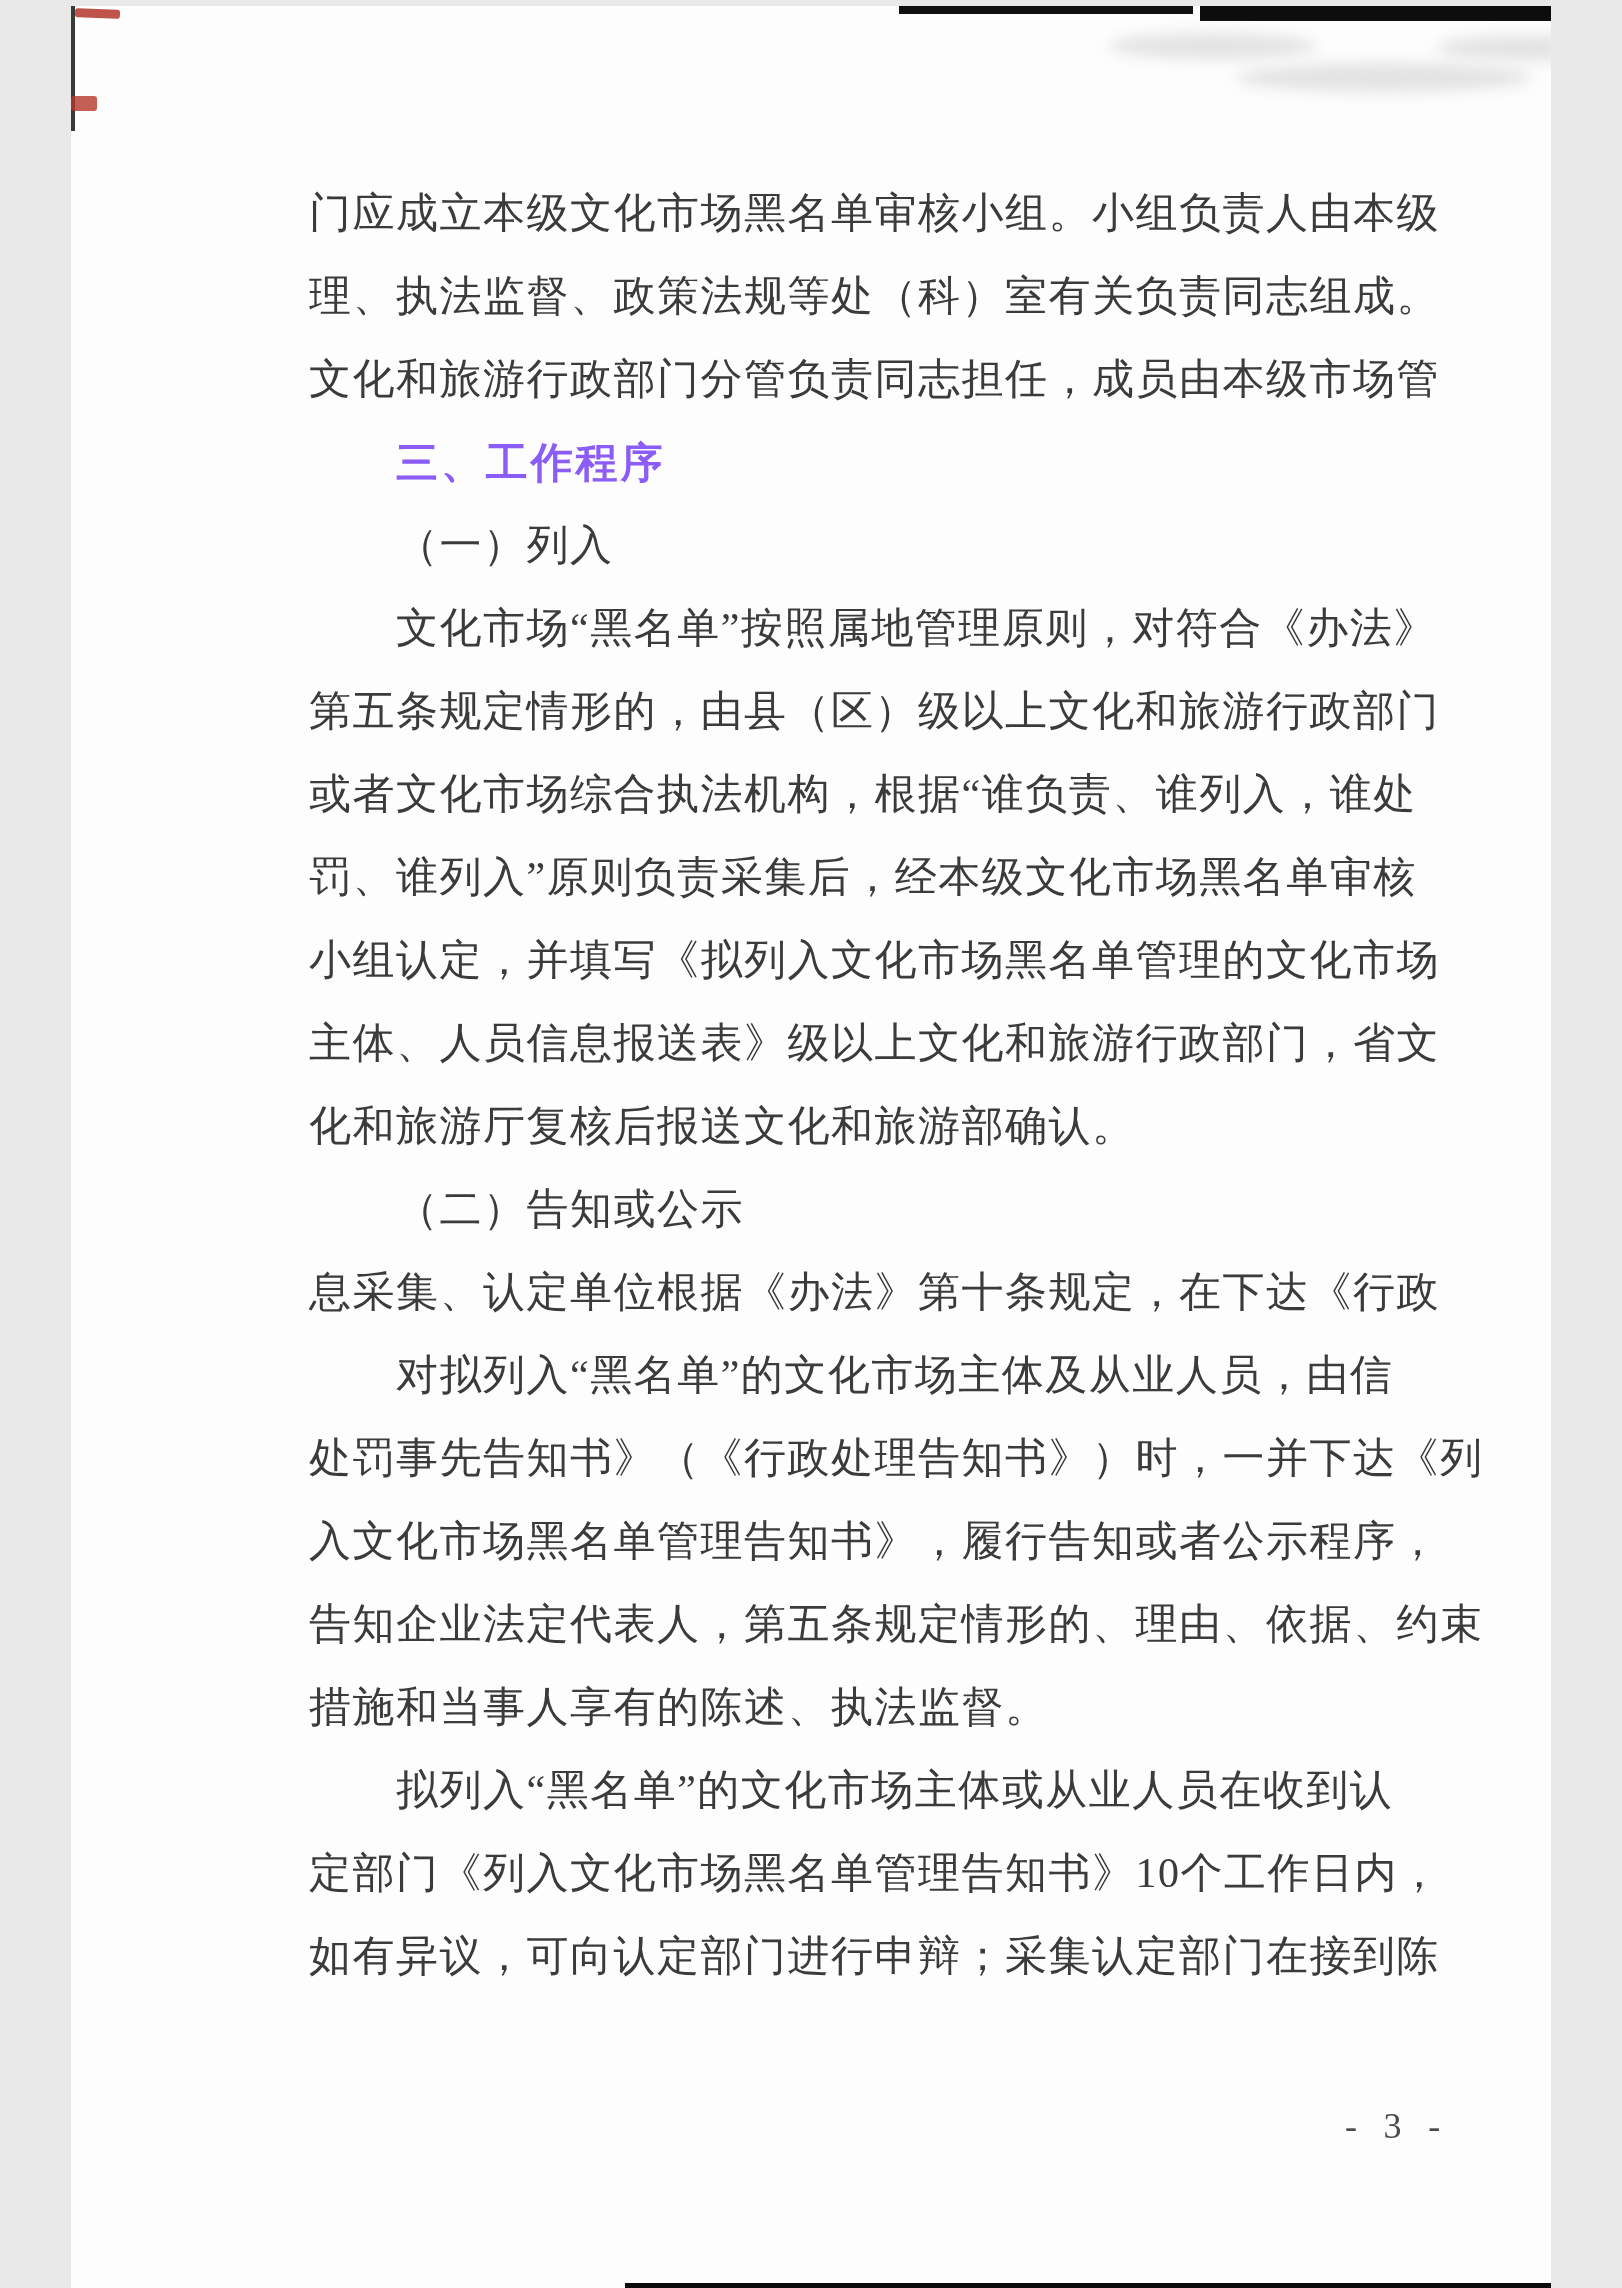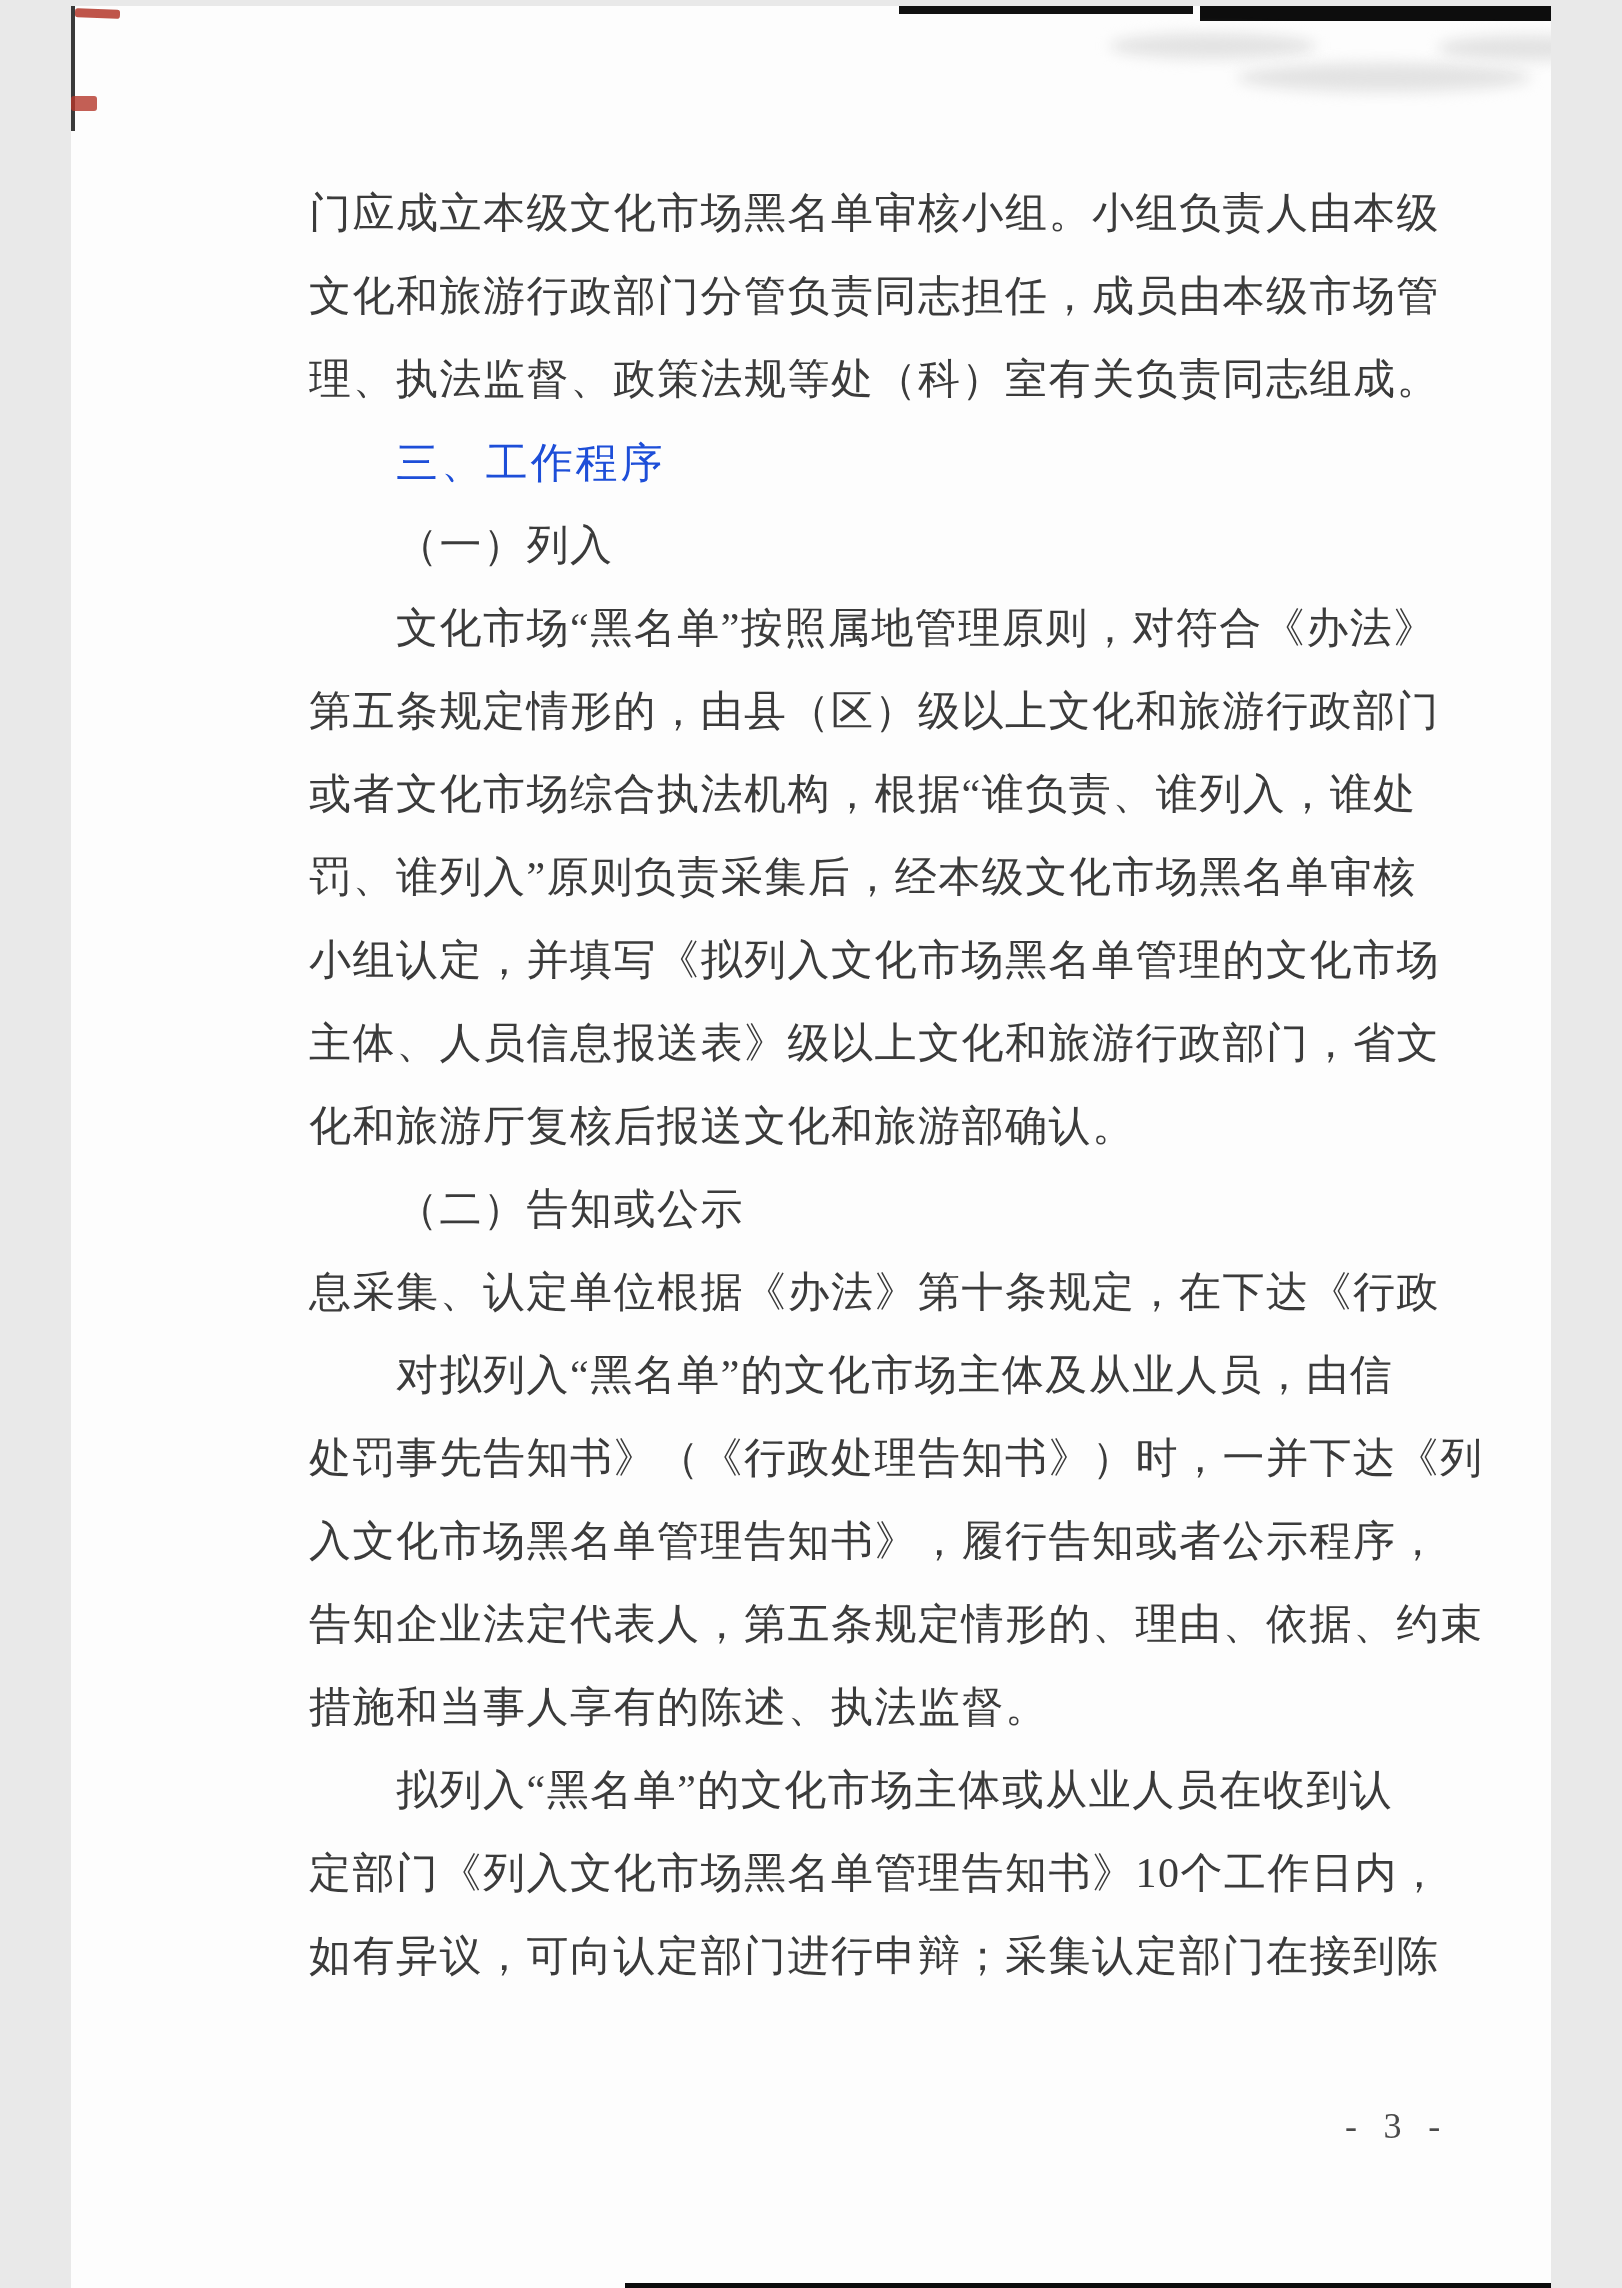--- a/index.html
+++ b/index.html
@@ -21,22 +21,22 @@
     height:83px;
     line-height:83px;
     font-size:42px;
     letter-spacing:1.5px;
     color:#3b3b3b;
     white-space:nowrap;
   }
   .line.indent{padding-left:87px;}
   .line.heading{
     font-family:"Liberation Sans","DejaVu Sans",sans-serif;
-    font-weight:400;
-    color:#1d4ed8;
+    font-weight:700;
+    color:#8b5cf6;
     letter-spacing:2.9px;
   }
   .page-number{
     position:absolute;
     left:1274px;top:2099px;
     font-size:36px;
     letter-spacing:8.8px;
     color:#4a4a4a;
     white-space:nowrap;
   }
@@ -65,22 +65,22 @@
   <div class="artifact smudge smudge-2"></div>
   <div class="artifact smudge smudge-3"></div>
   <div class="artifact edge-line-left"></div>
   <div class="artifact red-mark-a"></div>
   <div class="artifact red-mark-b"></div>
   <div class="artifact edge-streak-right"></div>
   <div class="artifact bar-bottom"></div>
 
   <div class="text-block">
     <div class="line">门应成立本级文化市场黑名单审核小组。小组负责人由本级</div>
+    <div class="line">理、执法监督、政策法规等处（科）室有关负责同志组成。</div>
     <div class="line">文化和旅游行政部门分管负责同志担任，成员由本级市场管</div>
-    <div class="line">理、执法监督、政策法规等处（科）室有关负责同志组成。</div>
     <div class="line indent heading">三、工作程序</div>
     <div class="line indent">（一）列入</div>
     <div class="line indent">文化市场“黑名单”按照属地管理原则，对符合《办法》</div>
     <div class="line">第五条规定情形的，由县（区）级以上文化和旅游行政部门</div>
     <div class="line">或者文化市场综合执法机构，根据“谁负责、谁列入，谁处</div>
     <div class="line">罚、谁列入”原则负责采集后，经本级文化市场黑名单审核</div>
     <div class="line">小组认定，并填写《拟列入文化市场黑名单管理的文化市场</div>
     <div class="line">主体、人员信息报送表》级以上文化和旅游行政部门，省文</div>
     <div class="line">化和旅游厅复核后报送文化和旅游部确认。</div>
     <div class="line indent">（二）告知或公示</div>

